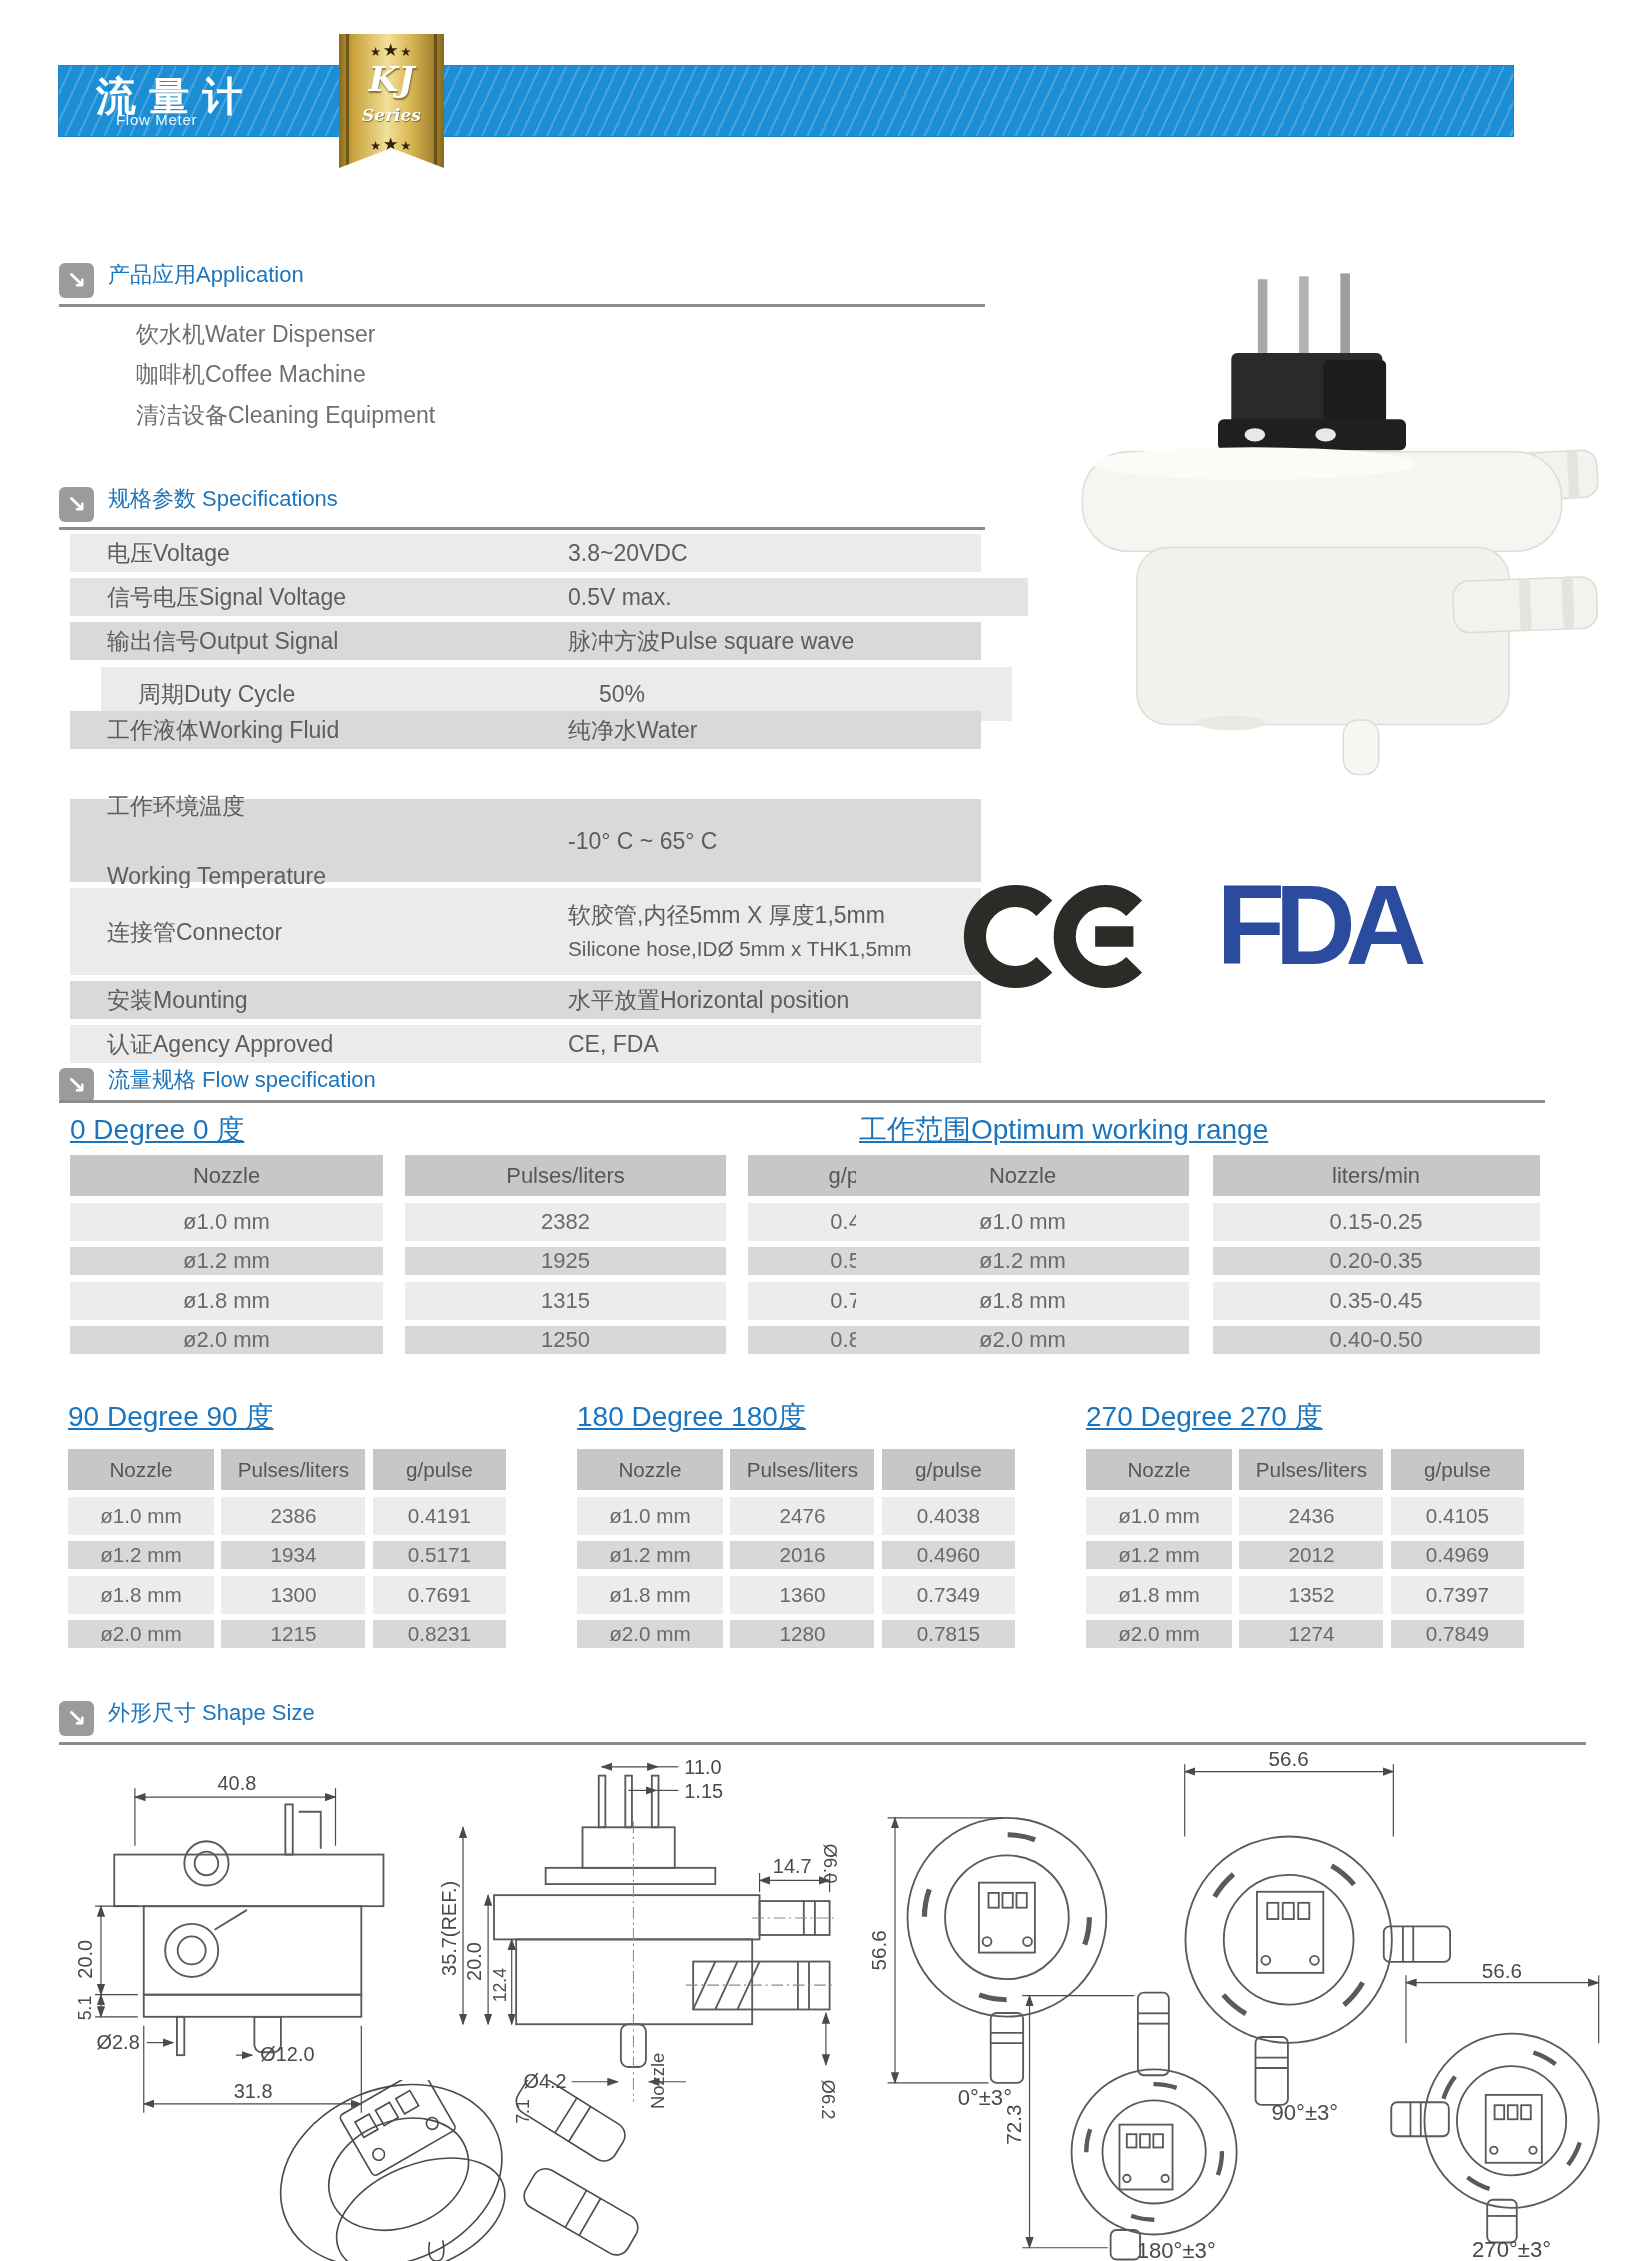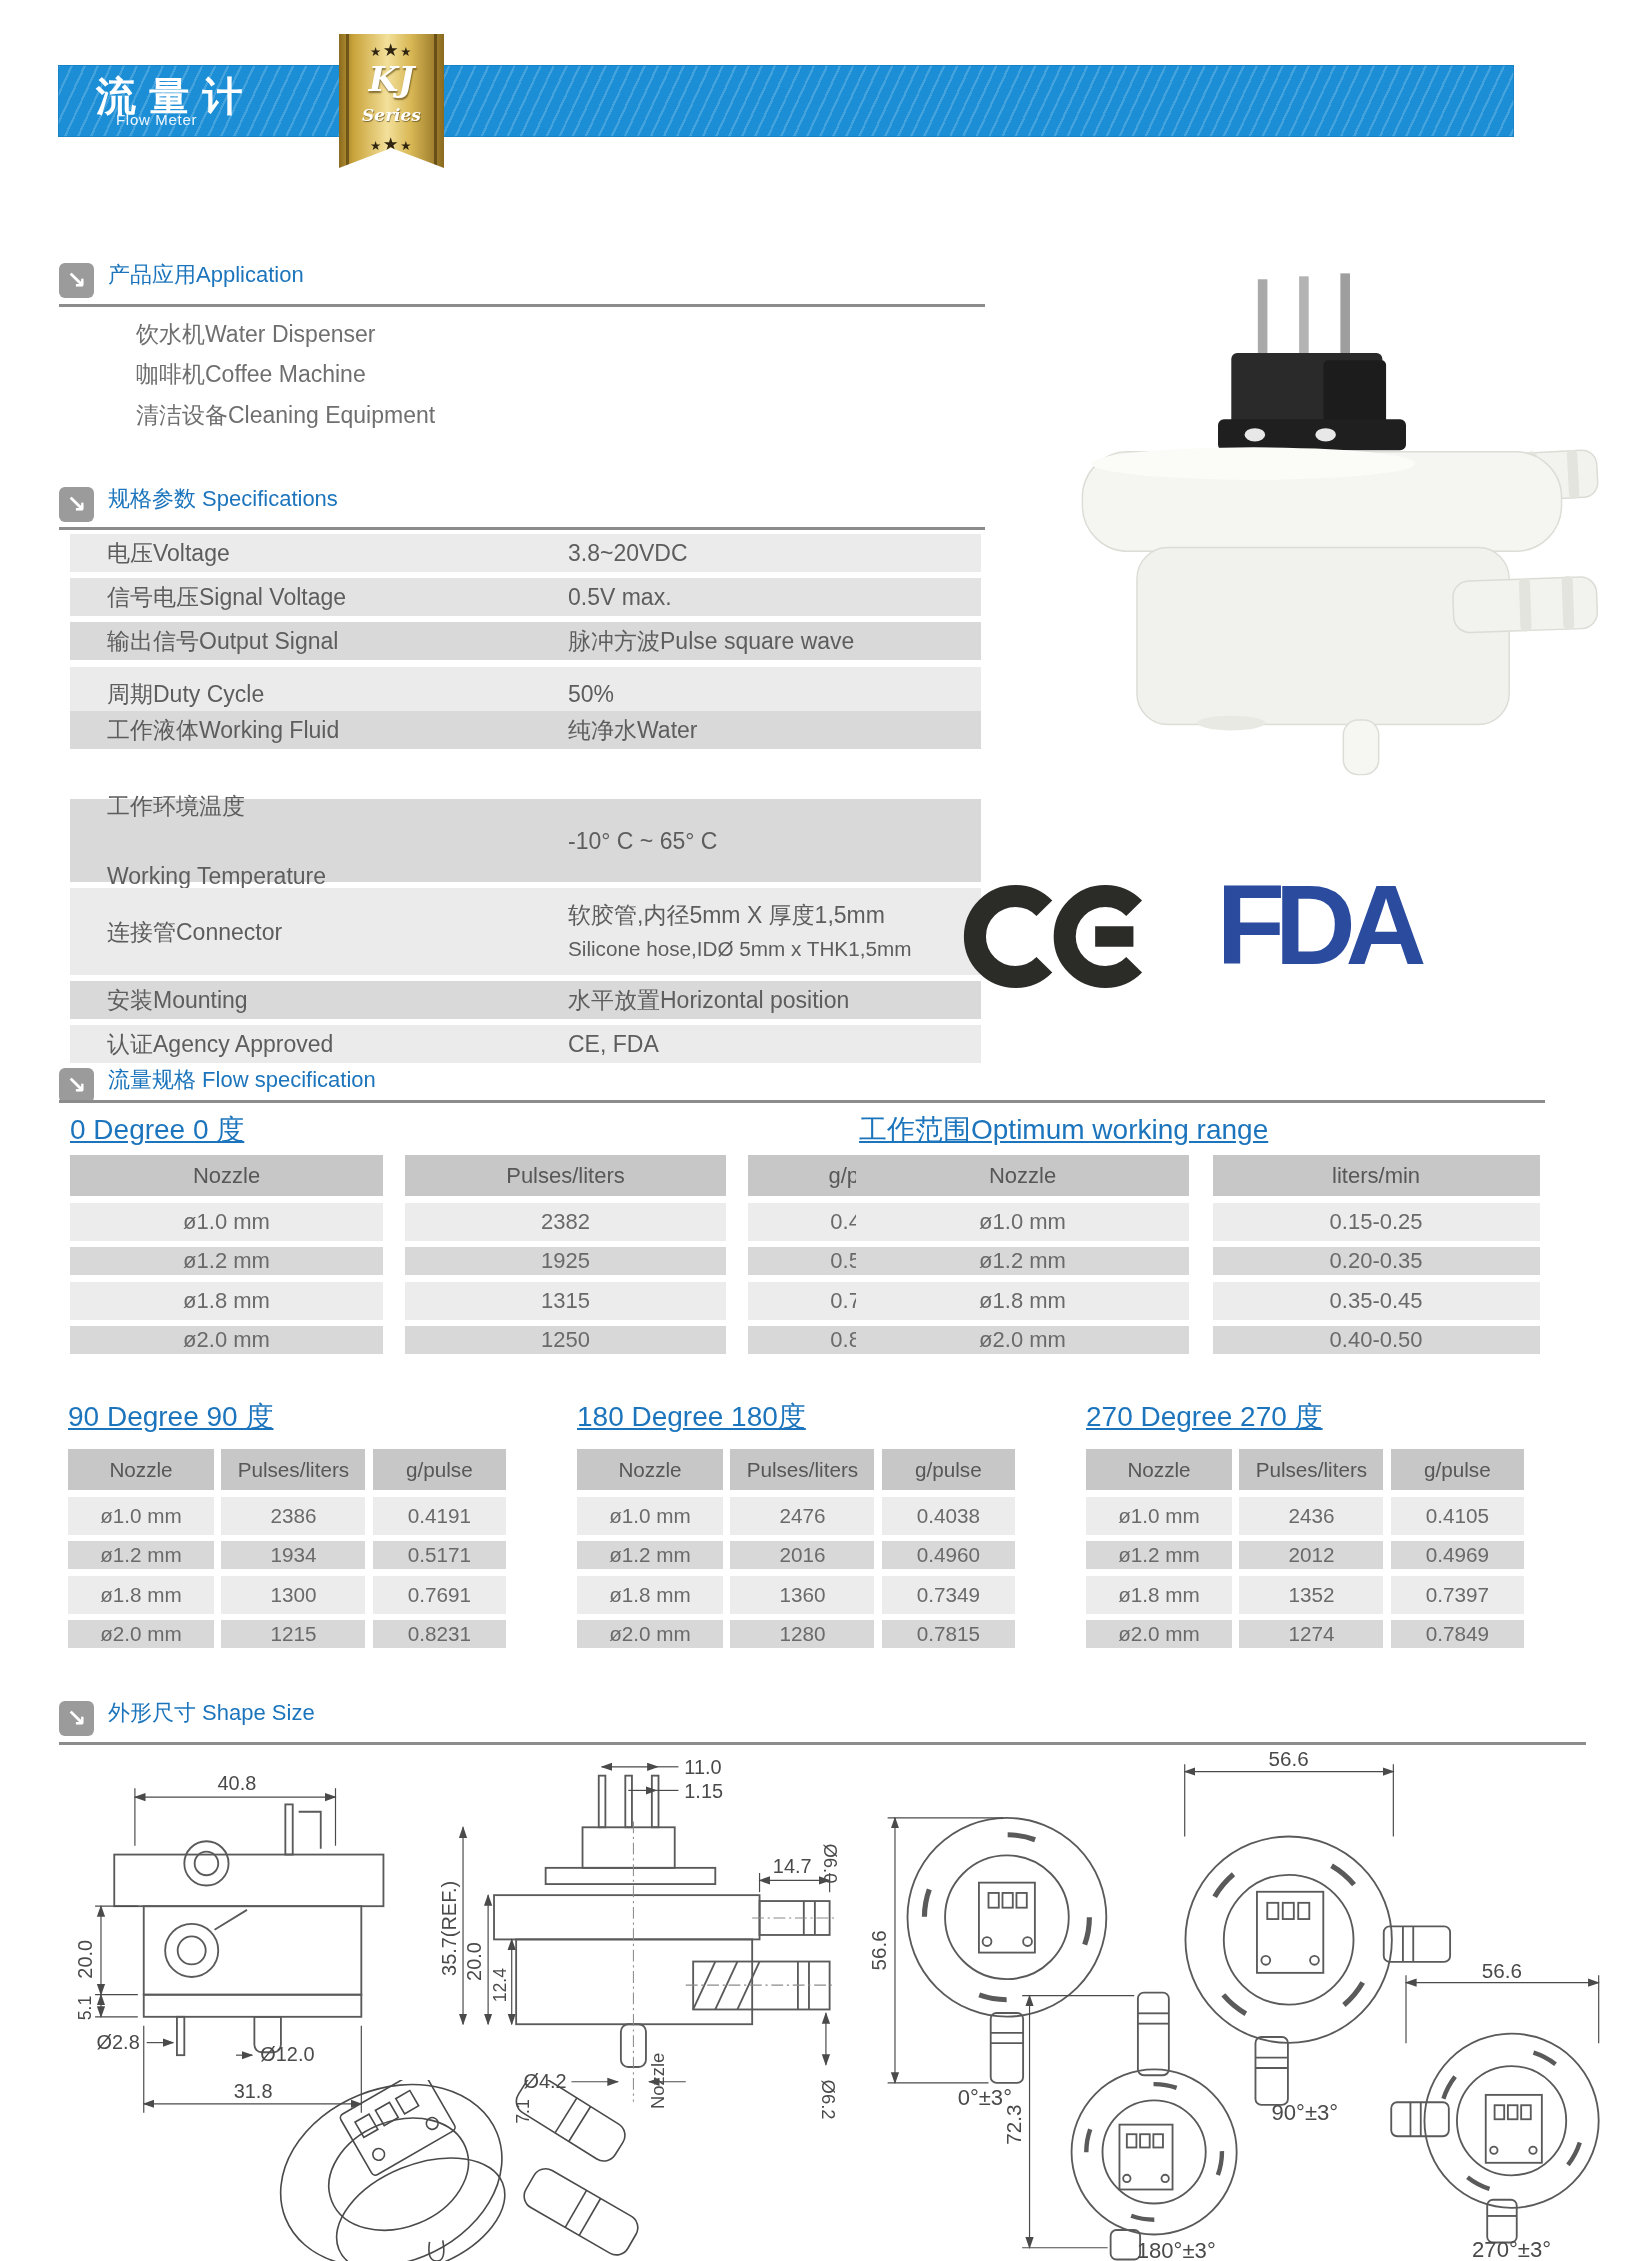--- a/index.html
+++ b/index.html
@@ -116,29 +116,29 @@
   </svg>
 
   <div class="sec-icon" style="left:59px;top:487px;">↘</div>
   <div class="sec-title" style="left:108px;top:484px;">规格参数 Specifications</div>
   <div class="rule" style="left:59px;top:527px;width:926px;"></div>
 
   <div class="spec-row bgA" style="top:534px;height:38px;">
     <span class="lab">电压Voltage</span>
     <span class="val">3.8~20VDC</span>
   </div>
-  <div class="spec-row bgC" style="top:578px;height:38px;">
+  <div class="spec-row bgC" style="top:578px;height:38px;padding-left:47px;">
     <span class="lab">信号电压Signal Voltage</span>
     <span class="val">0.5V max.</span>
   </div>
   <div class="spec-row bgB" style="top:622px;height:38px;">
     <span class="lab">输出信号Output Signal</span>
     <span class="val">脉冲方波Pulse square wave</span>
   </div>
-  <div class="spec-row bgA" style="top:667px;height:54px;">
+  <div class="spec-row bgA" style="top:667px;height:54px;margin-left:31px;">
     <span class="lab">周期Duty Cycle</span>
     <span class="val">50%</span>
   </div>
   <div class="spec-row bgB" style="top:711px;height:38px;">
     <span class="lab">工作液体Working Fluid</span>
     <span class="val">纯净水Water</span>
   </div>
   <div class="spec-row bgB" style="top:799px;height:83px;">
     <span class="lab"><span>工作环境温度</span><br>
       <span>Working Temperature</span></span>

